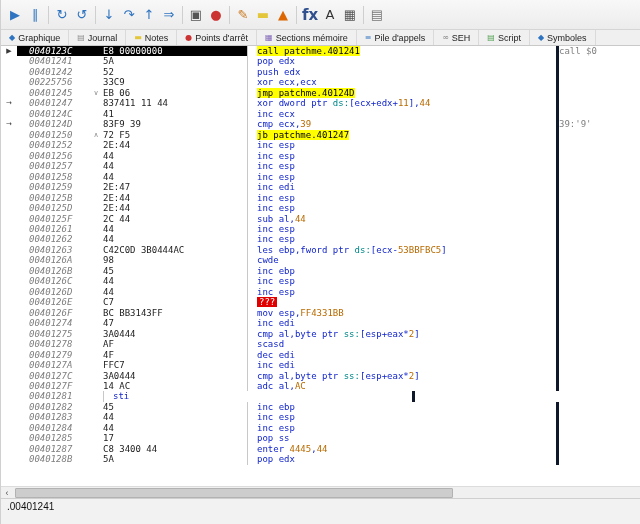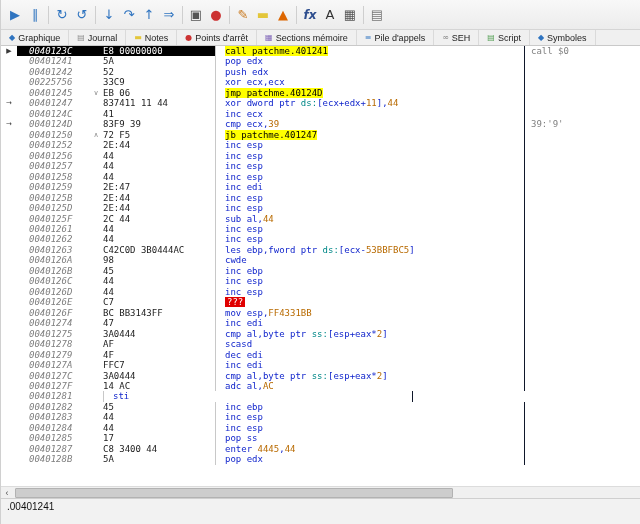--- a/index.html
+++ b/index.html
@@ -5,39 +5,39 @@
   * { box-sizing: border-box; margin: 0; padding: 0; }
   html,body { background:#fff; }
   body { font-family: "Liberation Sans", sans-serif; }
   .app { position:relative; width:640px; height:524px; overflow:hidden; background:#fff; border-left:1px solid #d0d0d0; }
 
   
   .toolbar { height:30px; background:linear-gradient(#f8f8f8,#ececec); border-bottom:1px solid #d5d5d5;
              display:flex; align-items:center; padding:0 4px; }
   .tbtn { width:20px; height:22px; display:flex; align-items:center; justify-content:center;
           font-size:13px; font-family:"DejaVu Sans",sans-serif; cursor:default; border-radius:2px; }
-  .tbtn.small-text { font-size:12px; font-style:italic; font-weight:bold; }
+  .tbtn.small-text { font-size:15px; font-weight:bold; }
   .tsep { width:1px; height:18px; background:#cfcfcf; margin:0 3px; }
 
   
   .tabbar { height:16px; background:#f0f0f0; border-bottom:1px solid #c9c9c9; display:flex;
             font-size:9px; color:#222; overflow:hidden; white-space:nowrap; }
   .tab { display:flex; align-items:center; gap:3px; padding:0 8px; border-right:1px solid #dadada; }
   .ticon { font-size:8px; font-family:"DejaVu Sans",sans-serif; }
 
   
   .disasm { height:440px; background:#fff; font-family:"DejaVu Sans Mono","Liberation Mono",monospace;
             font-size:9px; overflow:hidden; }
   .row { display:flex; height:10.476px; line-height:10.5px; white-space:pre; }
   .c-gutter { width:16px; text-align:center; font-size:7px; color:#3a3a3a; font-family:"DejaVu Sans",sans-serif; }
   .c-addr { width:72px; padding-left:12px; color:#7e7e7e;font-style:italic; }
   .c-jstrip { width:14px; text-align:center; font-size:7px; color:#8a8a8a; font-family:"DejaVu Sans",sans-serif; }
-  .c-bytes { width:112px; color:#222; }
+  .c-bytes { width:144px; color:#222; }
   .c-instr { width:309px; border-left:1px solid #c8c8c8; padding-left:9px; color:#1125cc; overflow:hidden; }
-  .c-comment { flex:1; border-left:1px solid #0f172a; padding-left:6px; color:#808080; overflow:hidden; }
+  .c-comment { flex:1; border-left:3px solid #0f172a; color:#808080; overflow:hidden; }
   .row.sel .c-addr, .row.sel .c-bytes, .row.sel .c-jstrip { background:#000; color:#fff; }
   .hlspan { background:#ffff00; color:#000; }
   .num { color:#b86a00; }
   .seg { color:#008888; }
   .inv { background:#e00000; color:#fff; padding:0 2px; }
 
   
   .hscroll { height:12px; background:#f0f0f0; border-top:1px solid #dcdcdc; display:flex; align-items:center; }
   .hs-btn { width:12px; height:11px; display:flex; align-items:center; justify-content:center;
             font-size:9px; color:#555; }

